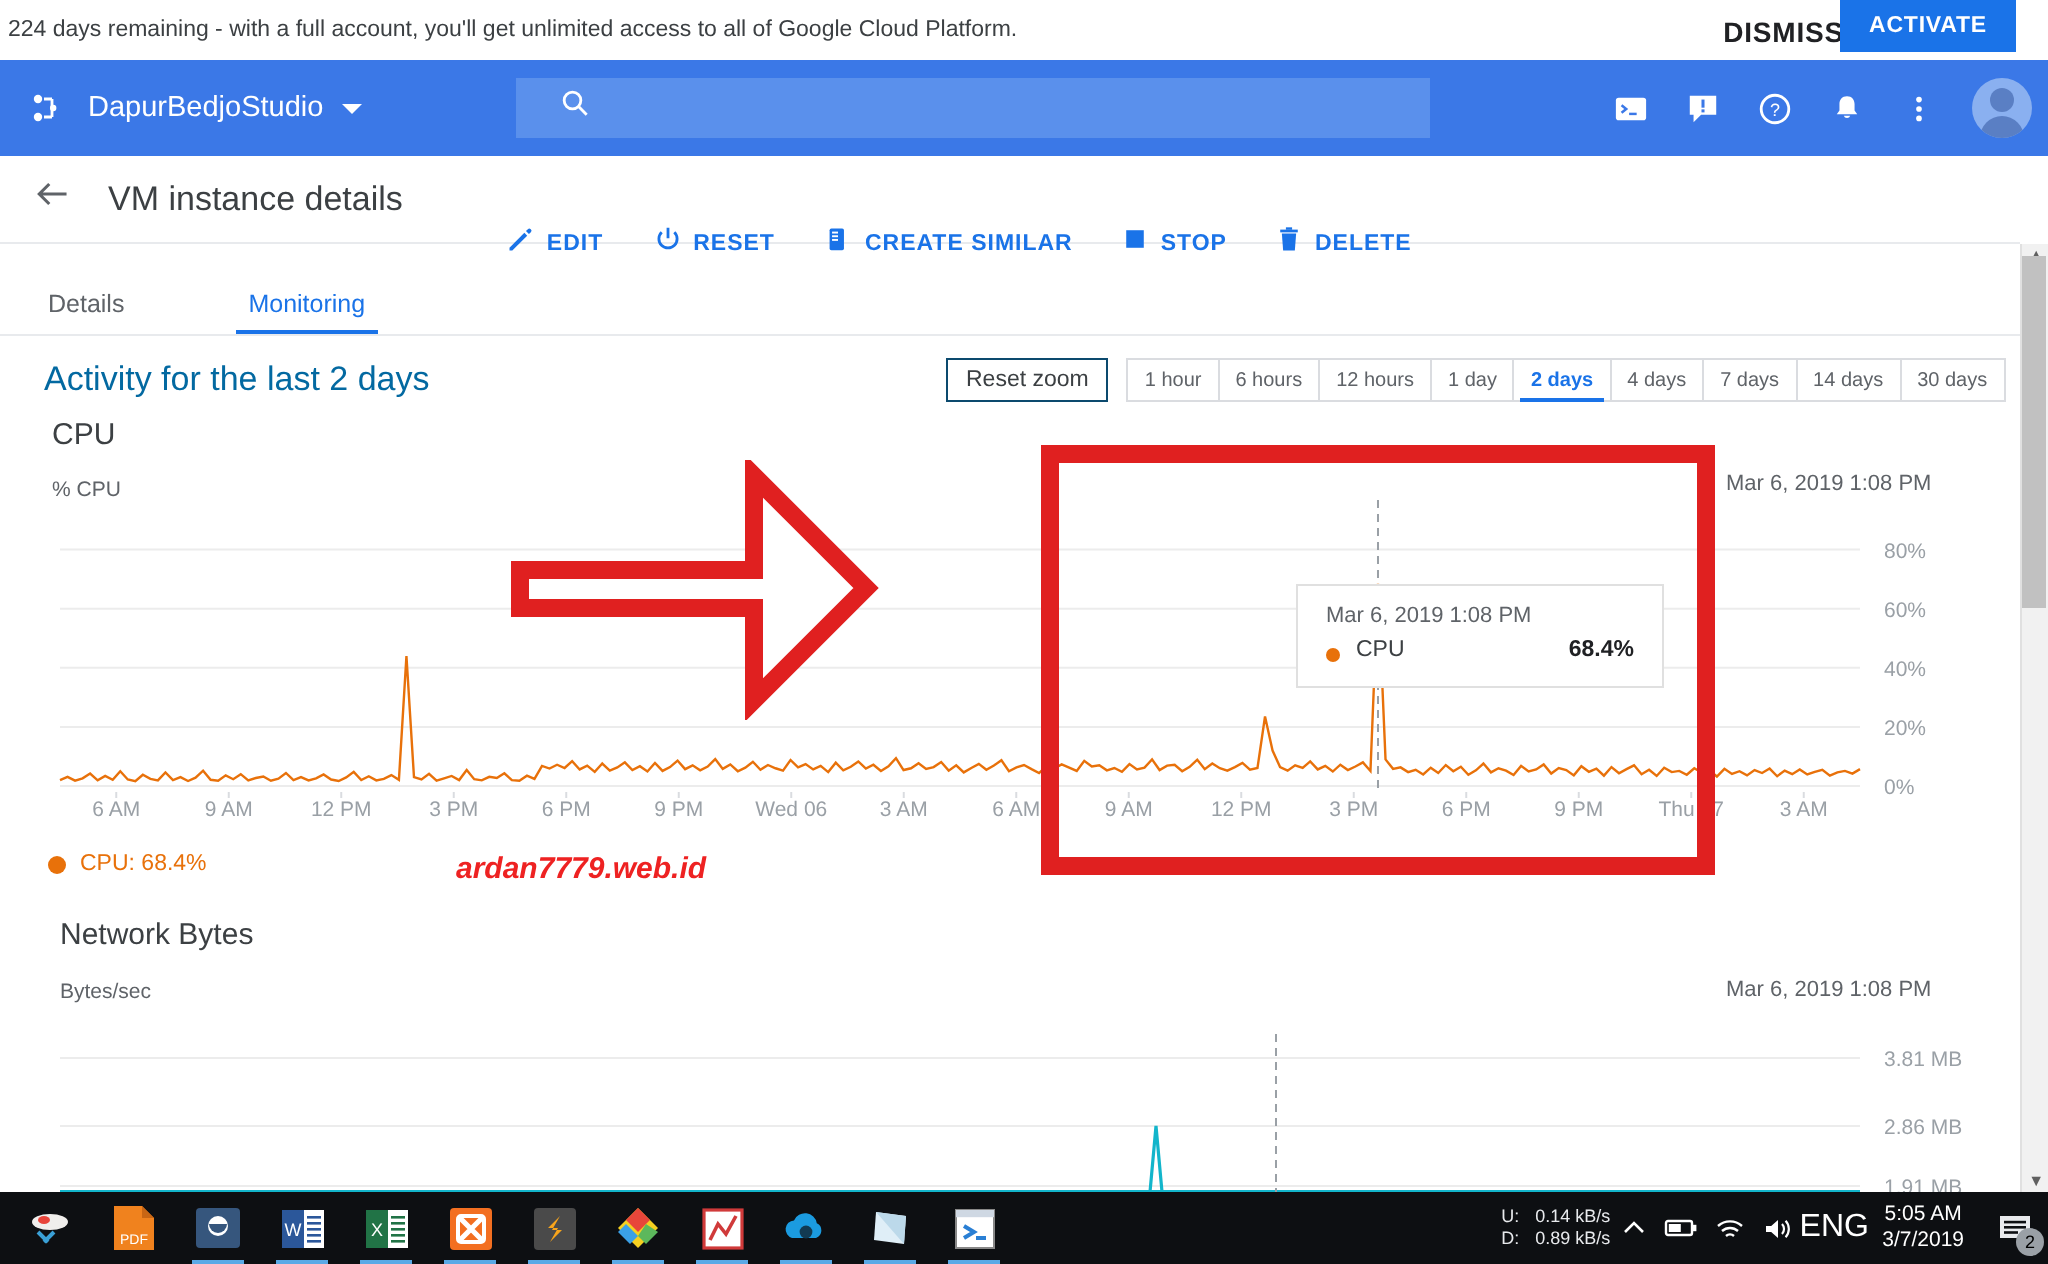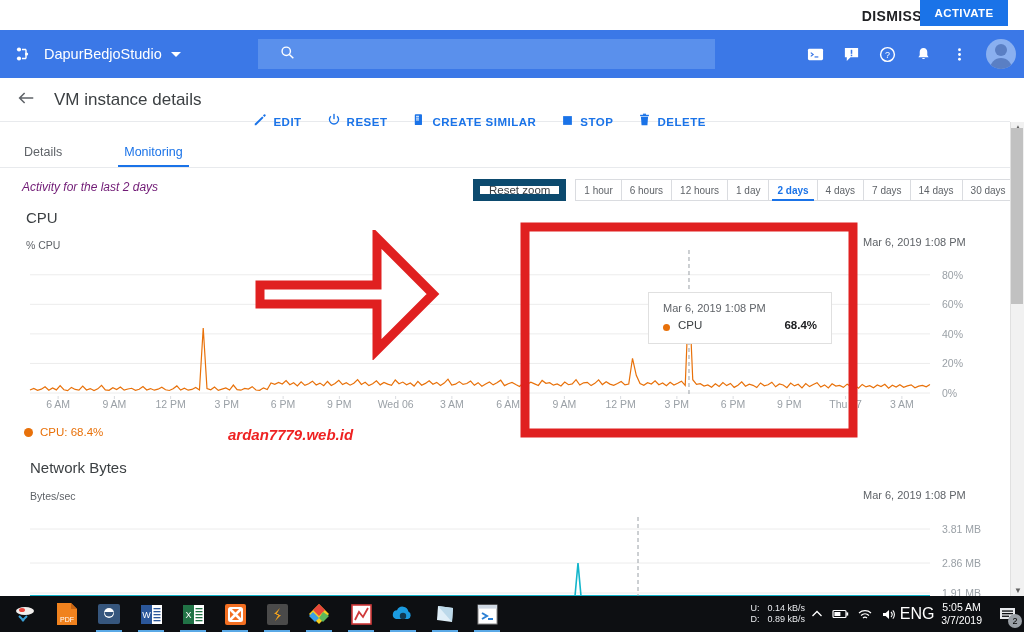--- a/index.html
+++ b/index.html
@@ -51,23 +51,23 @@
   
   .tabs { position:absolute; left:0; top:138px; width:1010px; height:30px;
     display:flex; align-items:flex-end; border-bottom:1px solid #e8eaed;gap:36px; }
   .tab { font-size:12.5px; color:#5f6368; padding:0 2px 8px 2px; margin-left:22px;
     cursor:pointer; position:relative; }
   .tab.active { color:#1a73e8; }
   .tab.active::after { content:""; position:absolute; left:-4px; right:-4px; bottom:0;
     height:2px; background:#1a73e8; }
 
   
-  .activity { position:absolute; left:22px; top:180px; font-size:12px; color:#701a75;font-style:italic; }
+  .activity { position:absolute; left:22px; top:180px; font-size:17px; color:#0369a1; }
   .ranges { position:absolute; left:473px; top:179px; display:flex; align-items:center; }
-  .reset-zoom { height:22px; border:7px solid #0c4a6e; background:#fff; font-size:11.5px;
+  .reset-zoom { height:22px; border:1px solid #0c4a6e; background:#fff; font-size:11.5px;
     color:#3c4043; display:flex;align-items:center; padding:0 9px; cursor:pointer; }
   .rng-group { display:flex; margin-left:9px; }
   .rng { height:22px; border:1px solid #dadce0; border-left:none; background:#fff;
     font-size:10px; color:#5f6368; display:flex;align-items:center; padding:0 8px;
     cursor:pointer; position:relative; }
   .rng:first-child { border-left:1px solid #dadce0; }
   .rng.active { color:#1a73e8; font-weight:bold; }
   .rng.active::after { content:""; position:absolute; left:3px; right:3px; bottom:-1px;
     height:2px; background:#1a73e8; }
 
@@ -126,20 +126,21 @@
   .sb-thumb { position:absolute; right:1px; top:128px; width:12px; height:176px;
     background:#c1c1c1; }
   .sb-arrow { position:absolute; right:2px; font-size:8px; color:#606060; }
 </style>
 </head>
 <body>
 
 <div id="root">
 
   <div class="promo">
+    <span class="promo-text">224 days remaining - with a full account, you'll get unlimited access to all of Google Cloud Platform.</span>
     <span class="promo-dismiss">DISMISS</span>
     <span class="promo-activate">ACTIVATE</span>
   </div>
 
   <div class="appbar">
     <span class="gcp-logo">
       <svg width="18" height="18" viewBox="0 0 18 18">
         <circle cx="5" cy="4.5" r="2.1" fill="#fff"></circle>
         <circle cx="5" cy="13.5" r="2.1" fill="#fff"></circle>
         <path d="M8 4.5 h4 M8 13.5 h4 M12 4.5 v9" stroke="#fff" stroke-width="1.4" fill="none"></path>

